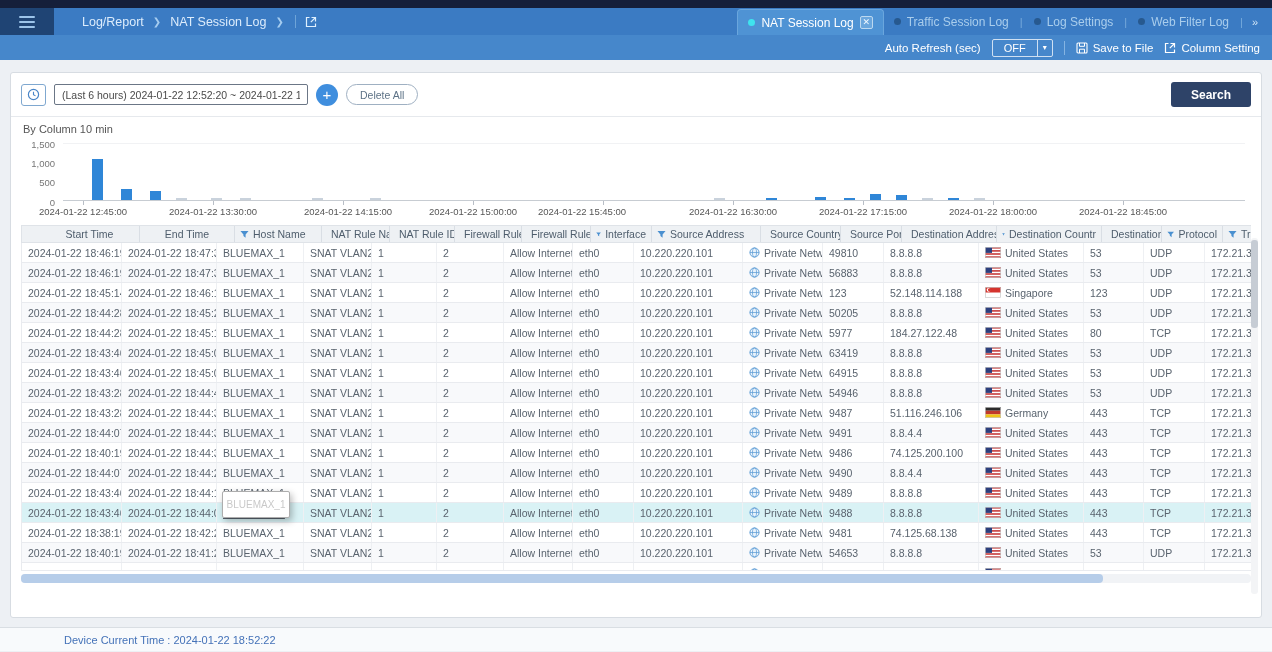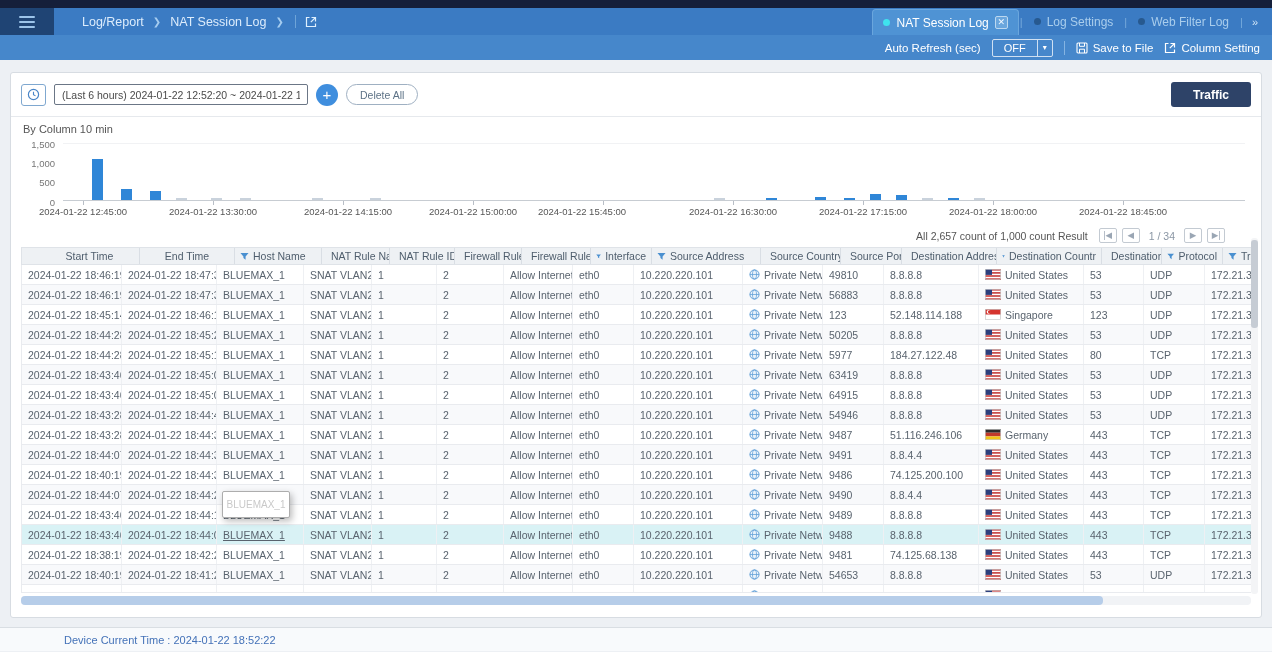--- a/index.html
+++ b/index.html
@@ -86,20 +86,24 @@
           <path d="M6.5 1.5h4v4M10.5 1.5L5.8 6.2" fill="none" stroke="#dff0fe" stroke-width="1.2"></path>
         </svg>
       </span>
   </div>
   <div class="tabbar">
       <div class="tab active">
         <span class="dot"></span>
         <span>NAT Session Log</span>
         <span class="tab-close">✕</span>
       </div>
+      <div class="tab">
+        <span class="dot"></span>
+        <span>Traffic Session Log</span>
+      </div>
       <span class="tab-div">|</span>
       <div class="tab">
         <span class="dot"></span>
         <span>Log Settings</span>
       </div>
       <span class="tab-div">|</span>
       <div class="tab">
         <span class="dot"></span>
         <span>Web Filter Log</span>
       </div>
@@ -143,21 +147,21 @@
         <span style="display:flex">
             <svg width="13" height="13" viewBox="0 0 14 14">
               <circle cx="7" cy="7" r="5.5" fill="none" stroke="#4a86c8" stroke-width="1.3"></circle>
               <path d="M7 4v3.2l2.2 1.3" fill="none" stroke="#4a86c8" stroke-width="1.2"></path>
             </svg>
           </span>
       </div>
       <input class="search-input" value="(Last 6 hours) 2024-01-22 12:52:20 ~ 2024-01-22 18:52:19" style="">
       <button class="plus-btn">+</button>
       <button class="pill">Delete All</button>
-      <button class="search-btn">Traffic</button>
+      <button class="search-btn">Search</button>
     </div>
 
     <div class="period-row">
       <span class="by-col">By Column 10 min</span>
     </div>
 
     <div class="chart" id="chart">
         <span class="ylab" style="top: 1.5px;">1,500</span>
         <span class="ylab" style="top: 20.8333px;">1,000</span>
         <span class="ylab" style="top: 40.1667px;">500</span>
@@ -195,28 +199,20 @@
         <span class="xlab" style="left: 714.025px;">2024-01-22 16:30:00</span>
         <span class="xtick" style="left: 844.03px;"></span>
         <span class="xlab" style="left: 844.03px;">2024-01-22 17:15:00</span>
         <span class="xtick" style="left: 974.035px;"></span>
         <span class="xlab" style="left: 974.035px;">2024-01-22 18:00:00</span>
         <span class="xtick" style="left: 1104.04px;"></span>
         <span class="xlab" style="left: 1104.04px;">2024-01-22 18:45:00</span>
       </div>
 
     <div class="table-wrap">
-      <div class="summary-row">
-        <span style="margin-right:6px">All 2,657 count of 1,000 count Result</span>
-        <button class="pg-btn">|◀</button>
-        <button class="pg-btn">◀</button>
-        <span class="pg-cur">1 / 34</span>
-        <button class="pg-btn">▶</button>
-        <button class="pg-btn">▶|</button>
-      </div>
       <div class="thead" id="thead">
           <div class="th c" style="width: 100px; margin-left: 18px;">
             <span>Start Time</span>
           </div>
           <div class="th c" style="width: 95px;">
             <span>End Time</span>
           </div>
           <div class="th" style="width: 87px;">
             <svg width="9" height="9" viewBox="0 0 10 10">
               <path d="M0.5 1.2h9L6.2 5v3.6L3.8 6.8V5Z" fill="#4a90d0"></path>

